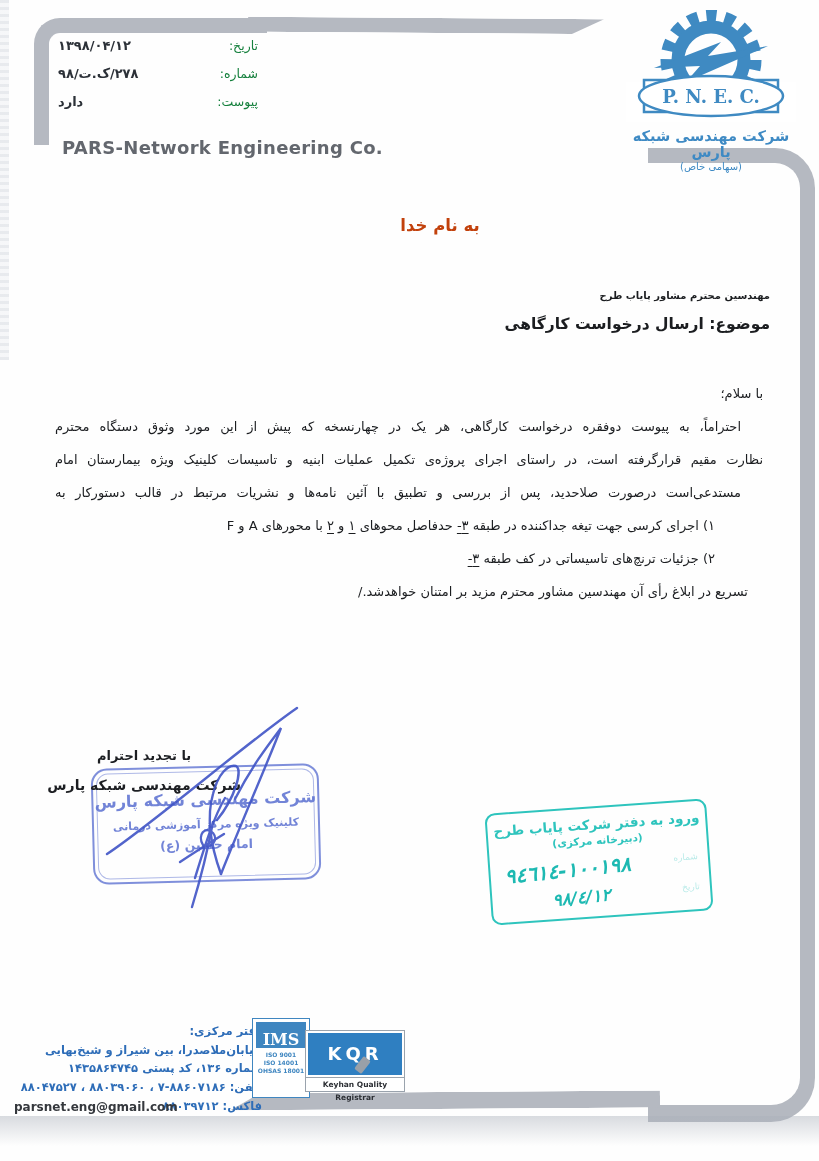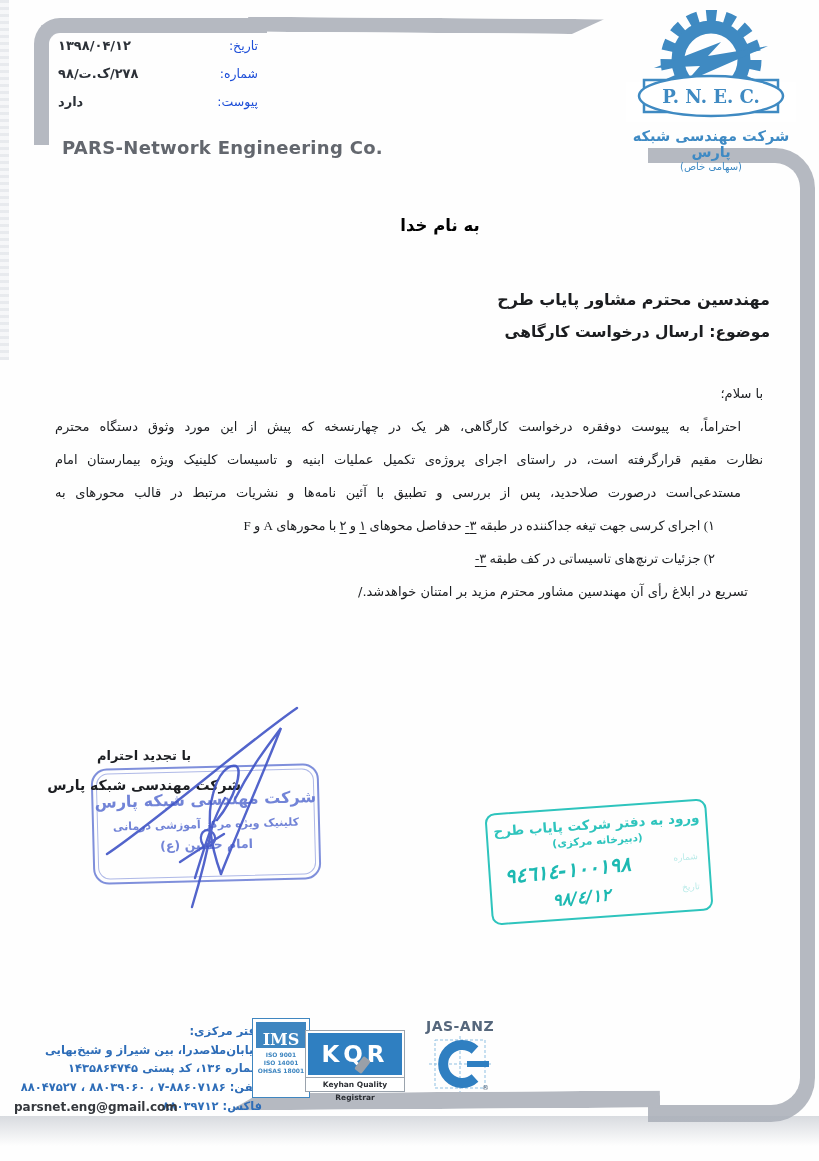--- a/index.html
+++ b/index.html
@@ -22,45 +22,45 @@
                 transform:rotate(-0.4deg);
                 clip-path:polygon(30px 0,100% 0,100% 100%,0 100%);}
   .scan-shadow{position:absolute;left:0;top:1116px;width:819px;height:30px;
                background:linear-gradient(180deg,rgba(170,176,186,.45),rgba(230,233,238,0));}
   .edge-noise{position:absolute;left:0;top:0;width:9px;height:360px;opacity:.45;
               background:repeating-linear-gradient(0deg,#cdd2da 0 3px,#eceef2 3px 7px);}
 
   
   .meta{position:absolute;left:58px;top:38px;width:200px;direction:rtl;}
   .meta-row{display:flex;justify-content:space-between;align-items:baseline;margin-bottom:13px;}
-  .meta-label{font-size:12.5px;color:#1d4ed8;}
+  .meta-label{font-size:12.5px;color:#15803d;}
   .meta-value{font-size:13px;font-weight:bold;color:#2c3138;}
 
   .company-en{position:absolute;left:62px;top:137px;font-size:18px;font-weight:bold;
               color:#63676e;letter-spacing:.3px;}
 
   
   .logo{position:absolute;left:626px;top:10px;width:170px;text-align:center;}
   .logo-fa{font-size:14.5px;font-weight:bold;color:#3e8ac4;margin-top:2px;direction:rtl;}
   .logo-type{font-size:10px;color:#3e8ac4;direction:rtl;margin-top:1px;}
 
   
   .basmala{position:absolute;left:355px;top:216px;width:170px;text-align:center;
-           font-size:16.5px;font-weight:bold;color:#000000;}
+           font-size:16.5px;font-weight:bold;color:#c2410c;}
   .recipient-block{position:absolute;right:49px;top:290px;direction:rtl;text-align:right;}
-  .recipient{font-size:16px;font-weight:bold;margin-bottom:14px;}
+  .recipient{font-size:10px;font-weight:bold;margin-bottom:14px;}
   .subject{font-size:15.5px;font-weight:bold;}
 
   .body-text{position:absolute;left:55px;top:382px;width:708px;direction:rtl;
              font-size:13px;color:#1b1d20;}
   .bline{height:33px;line-height:24px;}
   .jline{text-align:justify;text-align-last:justify;}
   .rline{text-align:right;}
   .indent1{padding-right:22px;}
-  .list-indent{padding-right:48px;font-family:Liberation Serif, serif;}
+  .list-indent{padding-right:48px;}
   .close-indent{padding-right:15px;}
   .u{text-decoration:underline;text-underline-offset:3px;}
   sup.ain{font-size:9px;vertical-align:7px;}
 
   
   .sig-text{position:absolute;right:578px;top:748px;direction:rtl;text-align:center;z-index:3;}
   .sig-respect{font-size:13px;font-weight:bold;color:#1c1e22;margin-bottom:14px;}
   .sig-company{font-size:14px;font-weight:bold;color:#1c1e22;}
 
   .blue-stamp{position:absolute;left:92px;top:766px;width:228px;height:116px;z-index:2;
@@ -95,21 +95,21 @@
   .email{position:absolute;left:0;top:1px;direction:ltr;color:#35383d;font-size:12px;}
 
   
   .cert{position:absolute;z-index:2;background:#fff;}
   .ims{left:252px;top:1018px;width:58px;height:80px;border:1.5px solid #3f86c0;
        box-sizing:border-box;text-align:center;}
   .ims-top{background:#3f86c0;color:#fff;font-family:"DejaVu Serif",serif;font-weight:bold;
            font-size:16px;height:26px;line-height:36px;margin:3px;}
   .ims-line{font-size:6px;font-weight:bold;color:#3f86c0;line-height:8px;}
   .kqr{left:305px;top:1030px;width:100px;height:62px;border:1px solid #9aa3ad;box-sizing:border-box;}
-  .kqr-top{position:relative;background:#2f7fc1;color:#fff;font-weight:bold;font-size:23px;
+  .kqr-top{position:relative;background:#2f7fc1;color:#fff;font-weight:bold;font-size:18px;
            letter-spacing:4px;text-align:center;height:42px;line-height:42px;margin:2px;}
   .kqr-pencil{position:absolute;left:50px;top:24px;width:9px;height:16px;background:#9aa0a8;
               transform:rotate(38deg);border-radius:2px;}
   .kqr-bottom{font-size:7.5px;font-weight:bold;color:#2b2e33;text-align:center;
               border-top:1px solid #9aa3ad;line-height:13px;}
   .jas{left:418px;top:1018px;width:84px;height:80px;background:transparent;text-align:center;}
   .jas-title{font-size:14px;font-weight:bold;color:#56677c;letter-spacing:.5px;}
   .jas-mark{position:relative;width:62px;height:56px;margin:2px auto 0;}
   .jas-reg{position:absolute;right:2px;bottom:0;font-size:7px;color:#56677c;}
 </style>
@@ -160,21 +160,21 @@
 
   <div class="recipient-block">
     <div class="recipient">مهندسین محترم مشاور پایاب طرح</div>
     <div class="subject">موضوع: ارسال درخواست کارگاهی</div>
   </div>
 
   <div class="body-text">
     <div class="bline rline">با سلام؛</div>
     <div class="bline jline indent1">احتراماً، به پیوست دوفقره درخواست کارگاهی، هر یک در چهارنسخه که پیش از این مورد وثوق دستگاه محترم</div>
     <div class="bline jline">نظارت مقیم قرارگرفته است، در راستای اجرای پروژه‌ی تکمیل عملیات ابنیه و تاسیسات کلینیک ویژه بیمارستان امام</div>
-    <div class="bline jline indent1">مستدعی‌است درصورت صلاحدید، پس از بررسی و تطبیق با آئین نامه‌ها و نشریات مرتبط در قالب محورهای به</div>
+    <div class="bline jline indent1">مستدعی‌است درصورت صلاحدید، پس از بررسی و تطبیق با آئین نامه‌ها و نشریات مرتبط در قالب دستورکار به</div>
     <div class="bline rline list-indent"><span>۱) اجرای کرسی جهت تیغه جداکننده در طبقه </span><span class="u">۳-</span><span> حدفاصل محوهای </span><span class="u">۱</span><span> و </span><span class="u">۲</span><span> با محورهای A و F</span></div>
     <div class="bline rline list-indent"><span>۲) جزئیات ترنچ‌های تاسیساتی در کف طبقه </span><span class="u">۳-</span></div>
     <div class="bline rline close-indent">تسریع در ابلاغ رأی آن مهندسین مشاور محترم مزید بر امتنان خواهدشد./</div>
   </div>
 
   <div class="sig-text">
     <div class="sig-respect">با تجدید احترام</div>
     <div class="sig-company">شرکت مهندسی شبکه پارس</div>
   </div>
 
@@ -224,27 +224,14 @@
   </div>
 
   <div class="cert kqr">
     <div class="kqr-top">
       <span>KQR</span>
       <span class="kqr-pencil"></span>
     </div>
     <div class="kqr-bottom">Keyhan Quality Registrar</div>
   </div>
 
-  <div class="cert jas">
-    <div class="jas-title">JAS-ANZ</div>
-    <div class="jas-mark">
-      <svg width="62" height="56" viewBox="0 0 62 56">
-        <line x1="0" y1="28" x2="62" y2="28" stroke="#8fc0e2" stroke-width="1" stroke-dasharray="3 2"></line>
-        <line x1="31" y1="0" x2="31" y2="56" stroke="#8fc0e2" stroke-width="1" stroke-dasharray="3 2"></line>
-        <rect x="6" y="4" width="50" height="48" fill="none" stroke="#8fc0e2" stroke-width="1" stroke-dasharray="3 2"></rect>
-        <path d="M46 14 A 19 19 0 1 0 46 42" fill="none" stroke="#2f7fc1" stroke-width="10"></path>
-        <rect x="38" y="25" width="22" height="6" fill="#2f7fc1"></rect>
-      </svg>
-      <span class="jas-reg">®</span>
-    </div>
-  </div>
 
 </div>
 
 </body></html>

